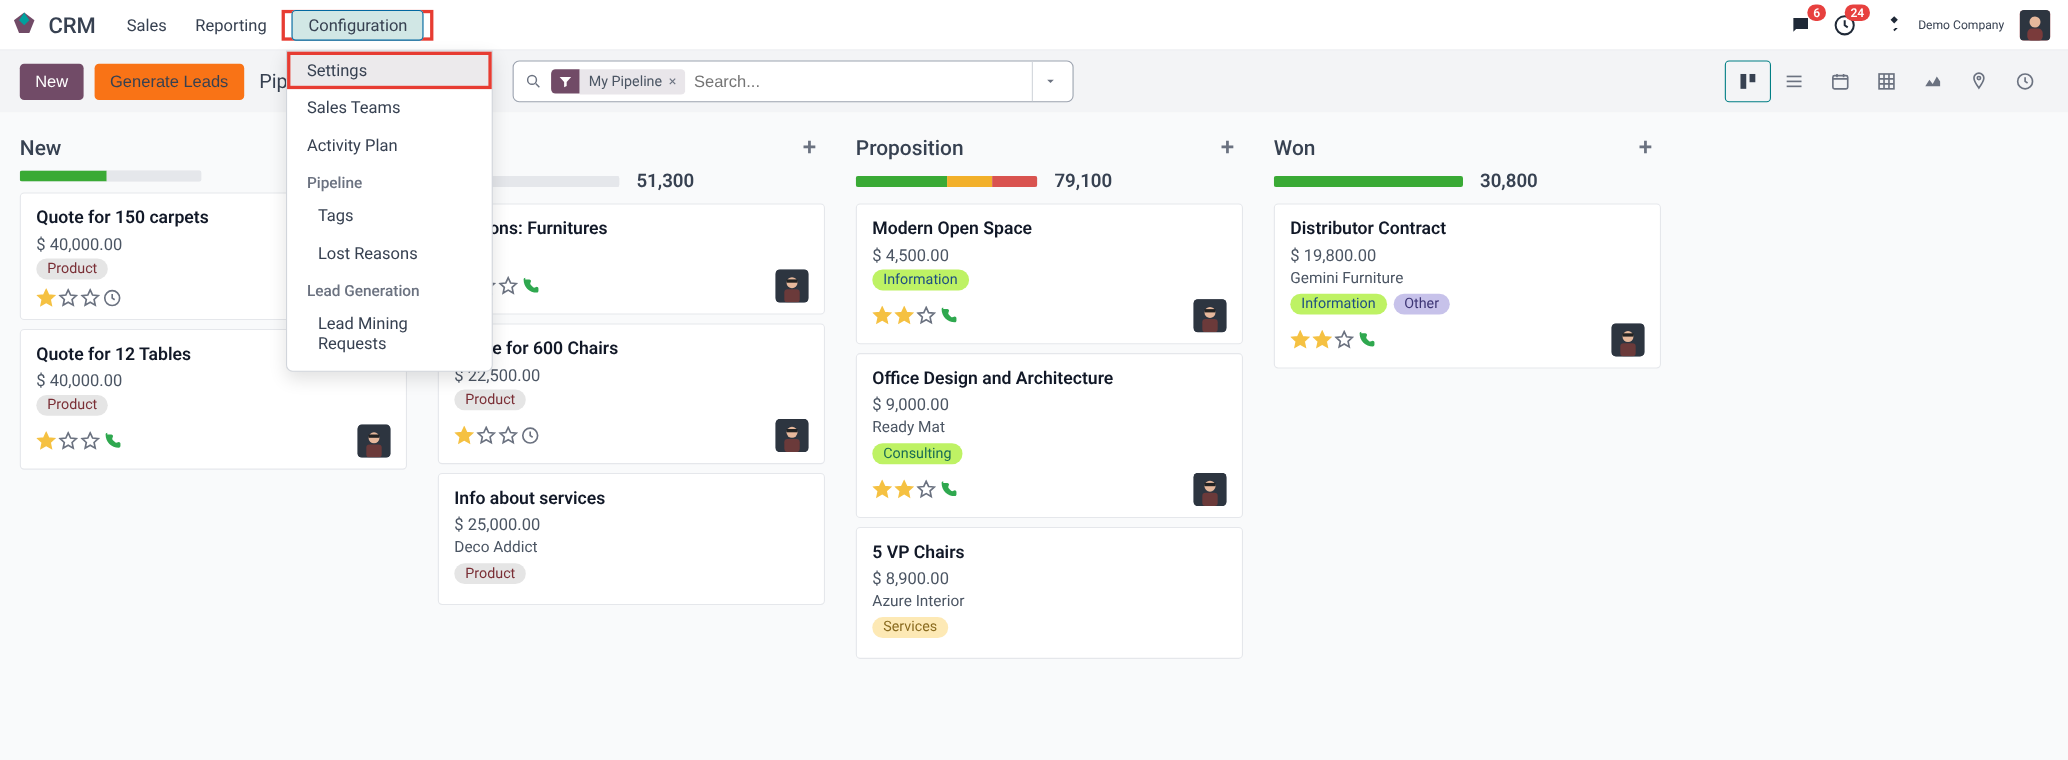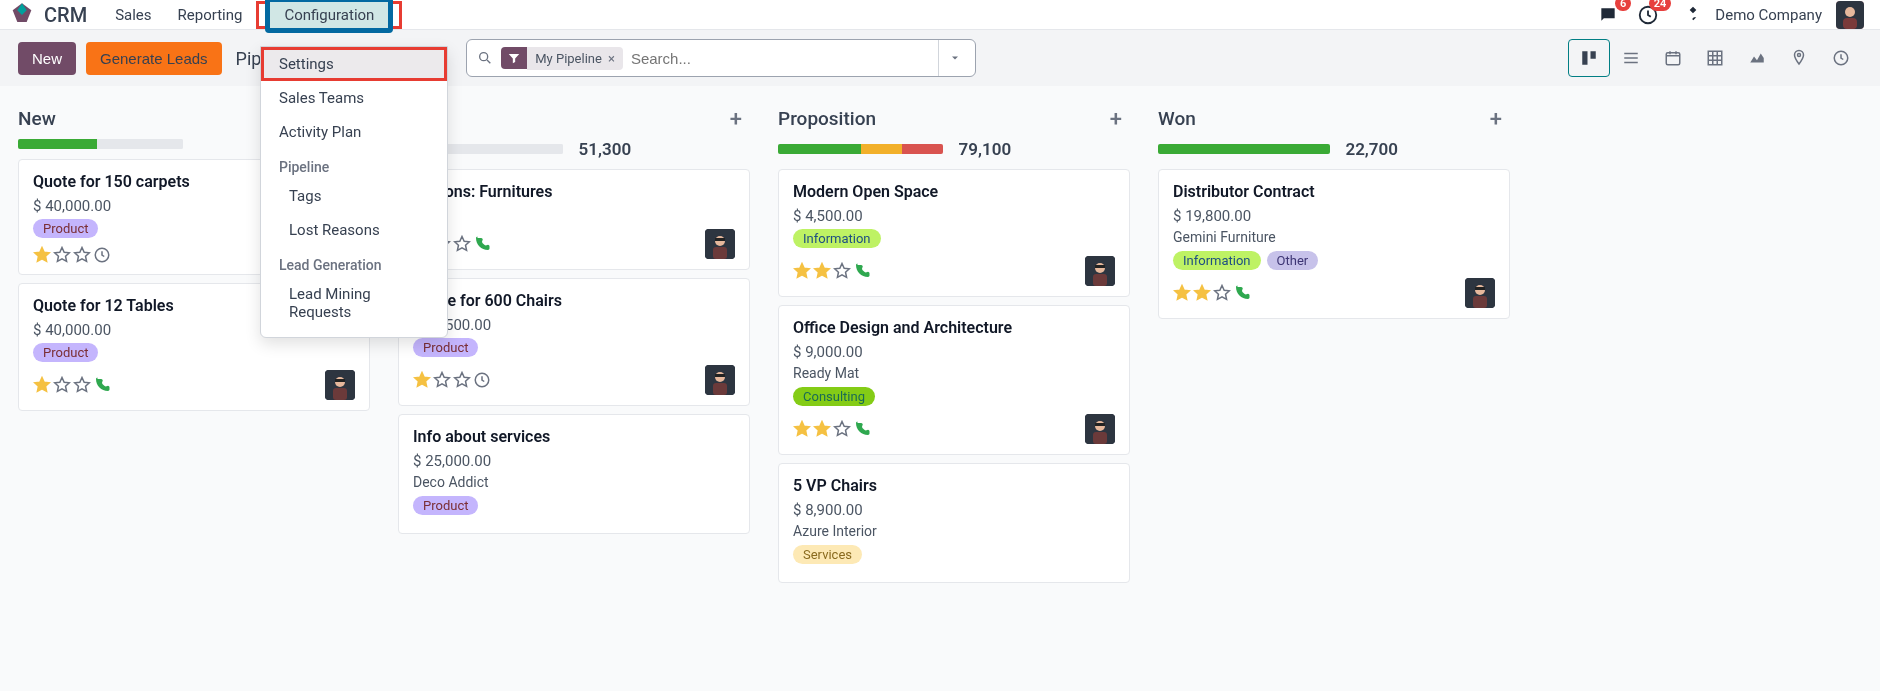--- a/index.html
+++ b/index.html
@@ -1,29 +1,29 @@
 <!DOCTYPE html>
 <html><head>
 <meta charset="utf-8">
 <style>
 * { box-sizing: border-box; margin: 0; padding: 0; }
 body { font-family: -apple-system, BlinkMacSystemFont, "Segoe UI", Roboto, sans-serif; font-size: 14px; color: #374151; background: #f9fafb; width: 1880px; height: 691px; overflow: hidden; }
 
-.topbar { display: flex; align-items: center; height: 30px; padding: 0 8px; background: #fff; border-bottom: 1px solid #e5e7eb; }
+.topbar { display: flex; align-items: center; height: 46px; padding: 0 8px; background: #fff; border-bottom: 1px solid #e5e7eb; }
 .logo { width: 28px; height: 28px; margin-right: 8px; }
 .app-name { font-size: 20px; font-weight: 500; color: #374151; margin-right: 16px; }
 .nav-items { display:flex; align-items:center; gap:2px; }
 .nav-item { padding: 6px 12px; color: #374151; cursor:pointer; font-size:15px; }
-.nav-item-config { padding: 4px 14px; background: #d1e7e5; border: 5px solid #0369a1; border-radius: 4px; }
+.nav-item-config { padding: 4px 14px; background: #d1e7e5; border: 1px solid #0369a1; border-radius: 4px; }
 .red-frame { border: 3px solid #e73c32; padding: 2px 6px; }
 
 .topbar-right { margin-left: auto; display:flex; align-items:center; gap:14px; padding-right:8px; }
 .icon-btn { position: relative; cursor:pointer; display:flex; align-items:center; justify-content:center; width:26px; height:26px; color:#374151; }
 .badge { position:absolute; top:-6px; right:-10px; background:#e7403e; color:#fff; font-size:11px; font-weight:600; padding:1px 5px; border-radius:10px; }
-.company { font-size:15px; color:#374151; }
+.company { font-size:11px; color:#374151; }
 .avatar-sm { width:28px; height:28px; border-radius:4px; background:#d9a0a4; display:flex; align-items:center; justify-content:center; overflow:hidden;}
 
 .toolbar { display:flex; align-items:center; height:56px; padding: 0 18px; background:#f3f4f6; }
 .btn-new { background:#714b67; color:#fff; border:none; padding:8px 14px; border-radius:4px; font-size:15px; font-weight:500; margin-right:10px; cursor:pointer;}
 .btn-gen { background:#f97316; color:#374151; border:none; padding:8px 14px; border-radius:4px; font-size:15px; margin-right:14px; cursor:pointer;}
 .breadcrumb { font-size:18px; color:#374151; }
 
 .searchbar { margin-left:auto; margin-right:auto; display:flex; align-items:center; border:1px solid #9ca3af; border-radius:6px; background:#fff; height:38px; width:510px; padding:0 4px 0 10px; position:relative; left:-70px;}
 .searchbar svg.mag { width:16px; height:16px; color:#6b7280; margin-right:8px;}
 .chip-filter { display:flex; align-items:center; background:#714b67; color:#fff; border-radius:4px 0 0 4px; padding:4px 6px; font-size:13px;}
@@ -51,24 +51,24 @@
 .col-bar { height:10px; flex:1; display:flex; border-radius:2px; overflow:hidden; background:#e5e7eb;}
 .col-bar-seg { height:100%; }
 .col-total { font-size:17px; font-weight:600; color:#374151; min-width:60px; text-align:right;}
 
 .card { background:#fff; border:1px solid #e5e7eb; border-radius:4px; padding:12px 14px 10px; margin-bottom:8px; position:relative;}
 .card-title { font-size:16px; font-weight:600; color:#111827; margin-bottom:6px;}
 .card-amount { font-size:15px; color:#4b5563; margin-bottom:4px;}
 .card-sub { font-size:14px; color:#4b5563; margin-bottom:6px;}
 .tags { display:flex; gap:6px; flex-wrap:wrap; margin-bottom:8px;}
 .tag { font-size:13px; padding:2px 10px; border-radius:12px;}
-.tag-product { background:#c4b5fd; color:#7a2e35;}
+.tag-product { background:#e5e5e5; color:#7a2e35;}
 .tag-info { background:#bef264; color:#1e4e82;}
 .tag-other { background:#c7c2ea; color:#3d3574;}
-.tag-consulting { background:#84cc16; color:#1a6b54;}
+.tag-consulting { background:#bef264; color:#1a6b54;}
 .tag-services { background:#fde9b5; color:#8a6b1f;}
 
 .card-footer { display:flex; align-items:center; justify-content:space-between;}
 .stars { display:flex; gap:2px; align-items:center;}
 .star { width:18px; height:18px; cursor:pointer;}
 .star.filled { color:#f5c142;}
 .star.empty { color:#6b7280;}
 .clock-icon { width:18px; height:18px; color:#6b7280;}
 .phone-icon { width:18px; height:18px; color:#2fa84f;}
 .card-avatar { width:30px; height:30px; border-radius:4px; background:#1f2937; display:flex; align-items:center; justify-content:center; overflow:hidden;}
@@ -445,21 +445,21 @@
     </div>
     <div class="col">
       <div class="col-header">
         <span class="col-title">Won</span>
         <span class="col-plus">+</span>
       </div>
       <div class="col-bar-row">
         <div class="col-bar" style="max-width:50%">
           <div class="col-bar-seg" style="width:100%;background:#3aaa35"></div>
         </div>
-        <span class="col-total">22,700</span>
+        <span class="col-total">30,800</span>
       </div>
       <div class="card">
       <div class="card-title">Distributor Contract</div>
       <div class="card-amount">$ 19,800.00</div>
         <div class="card-sub">Gemini Furniture</div>
         <div class="tags">
           <span class="tag tag-info">Information</span>
           <span class="tag tag-other">Other</span>
         </div>
       <div class="card-footer">

